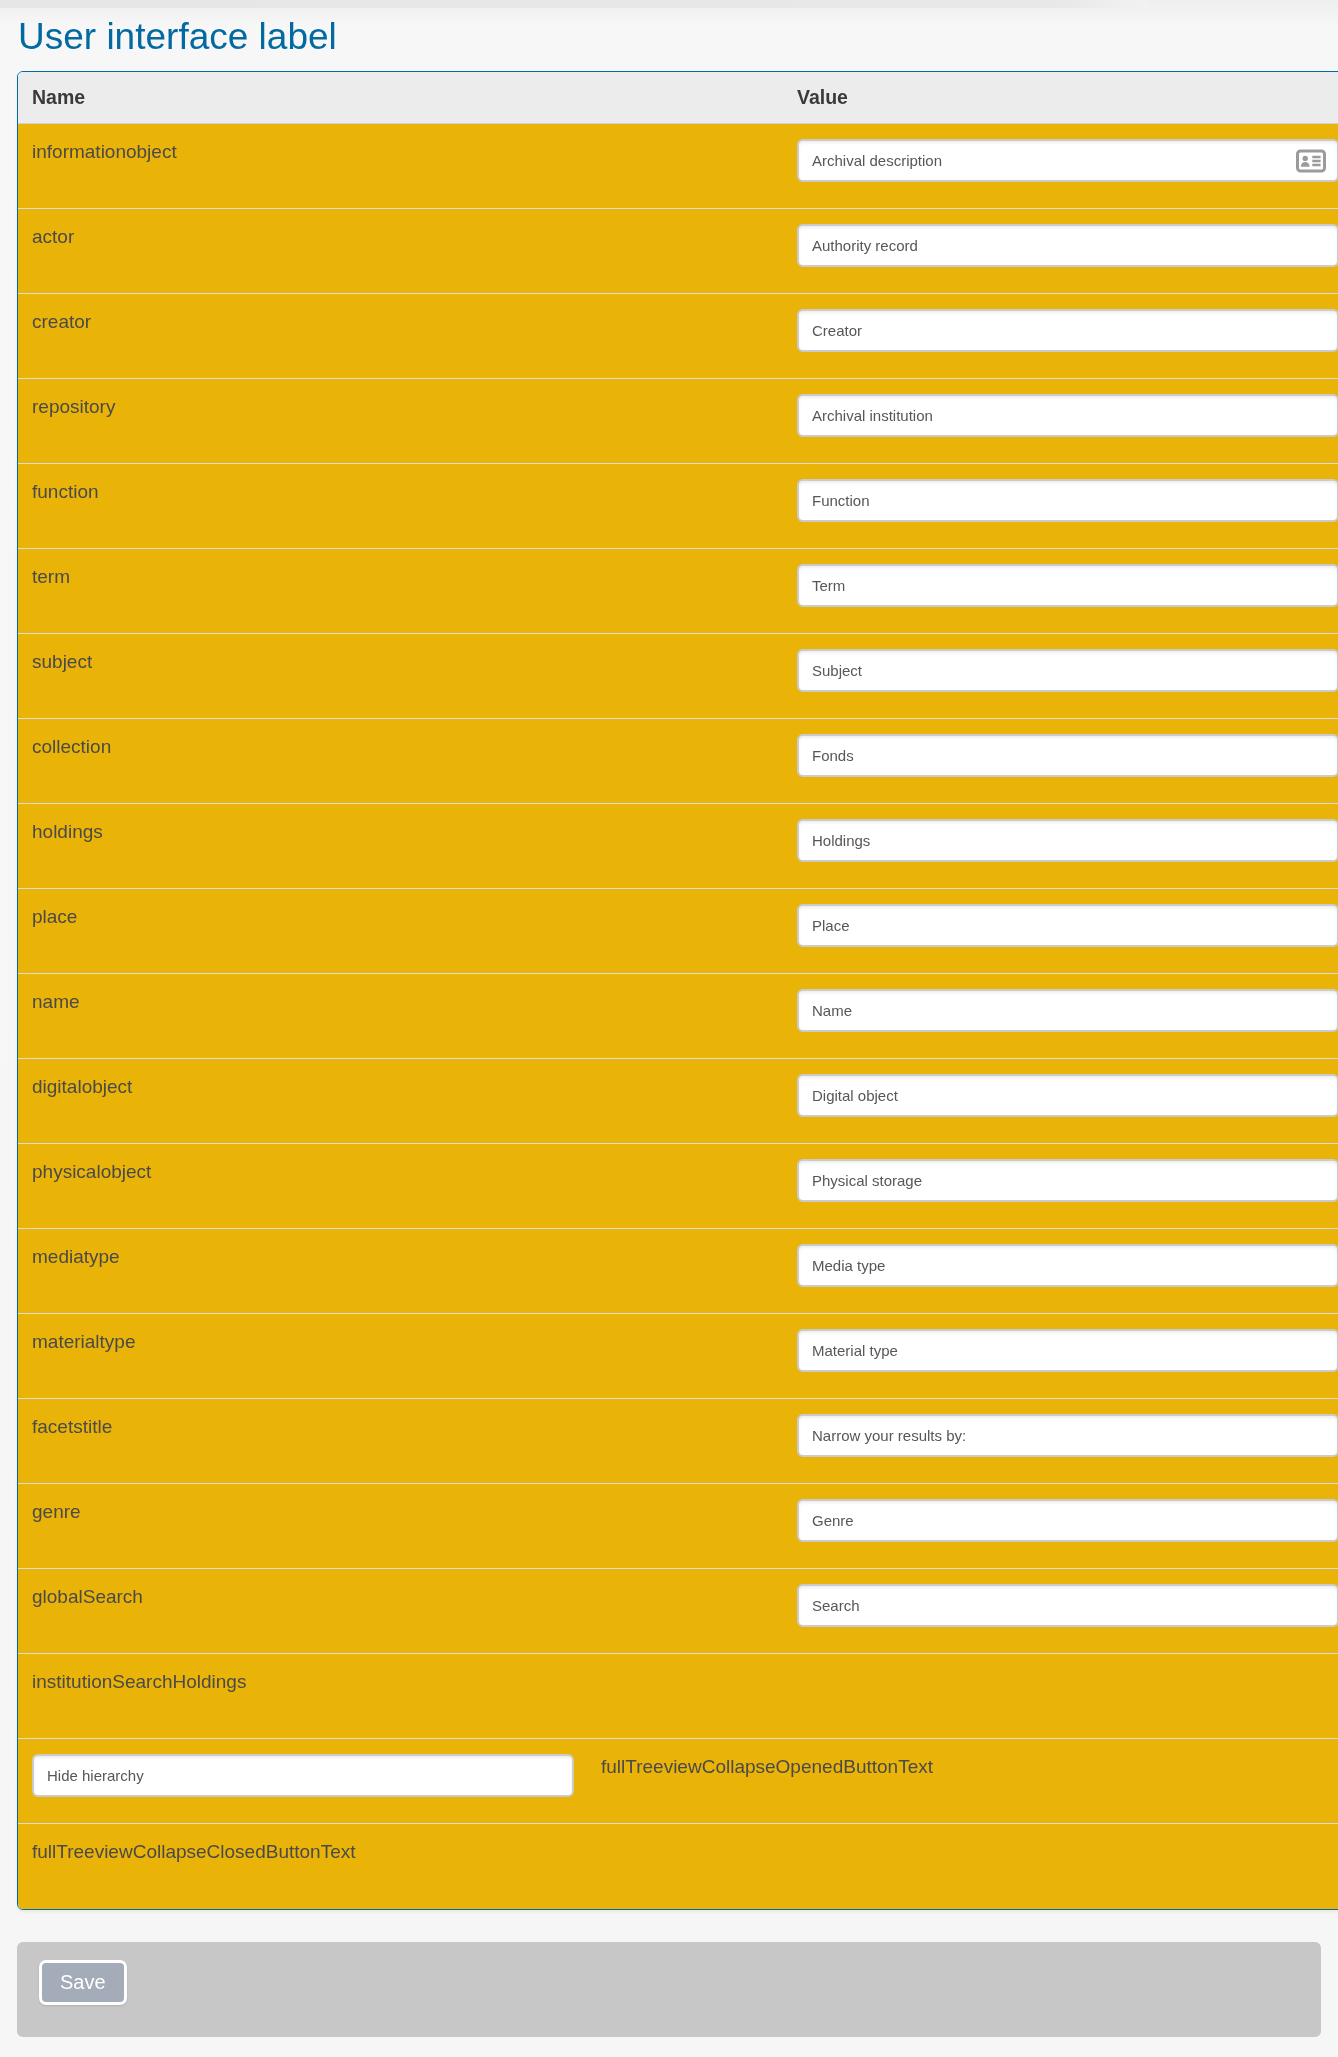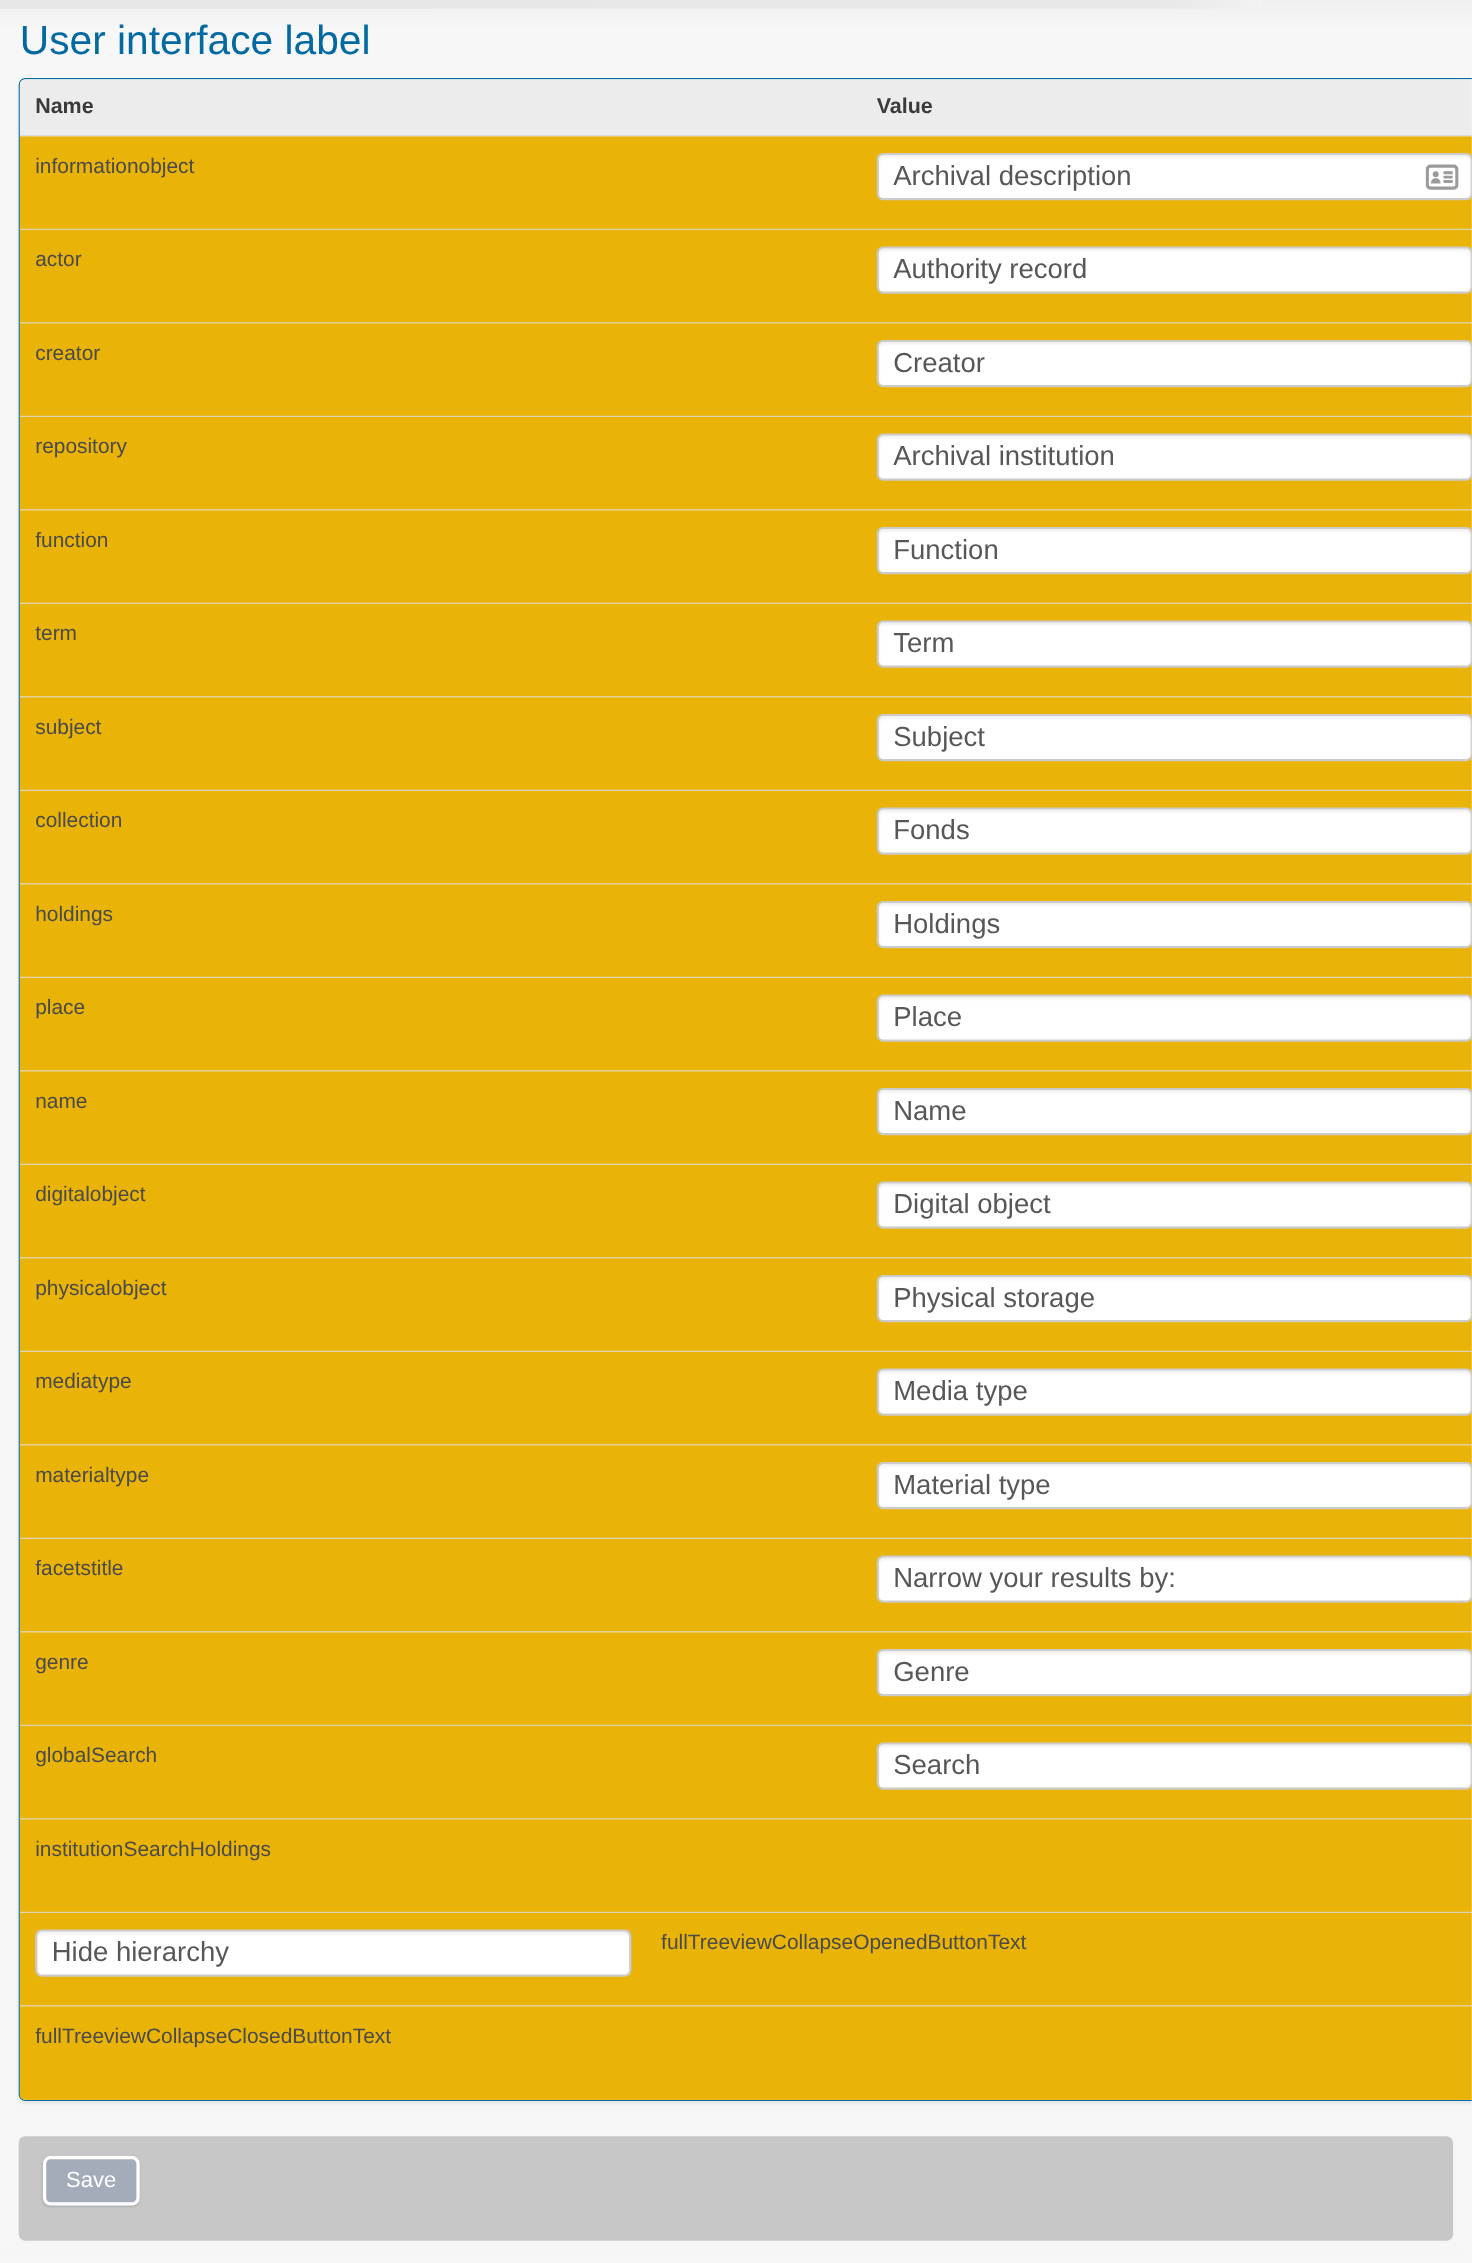--- a/index.html
+++ b/index.html
@@ -67,21 +67,21 @@
   }
   .input-wrap { position: relative; width: 100%; }
   .value-input {
     width: 100%;
     height: 43px;
     border: 2px solid #cbcbcb;
     border-radius: 6px;
     background: #ffffff;
     box-shadow: inset 0 2px 3px rgba(0,0,0,0.07);
     font-family: "Liberation Sans", "DejaVu Sans", sans-serif;
-    font-size: 25px;
+    font-size: 15px;
     color: #575757;
     padding: 0 40px 0 13px;
     outline: none;
   }
   .input-icon {
     position: absolute;
     right: 13px;
     top: 50%;
     transform: translateY(-50%);
     width: 30px;

